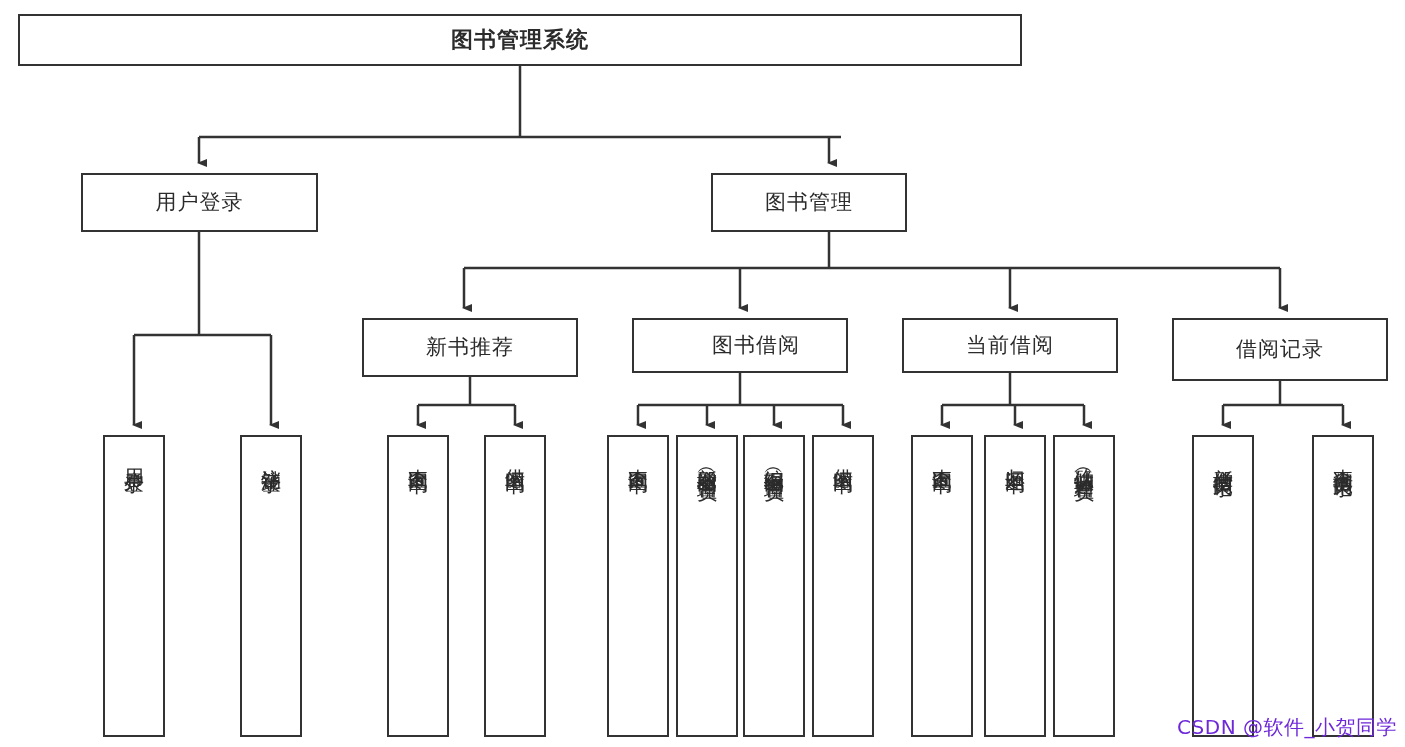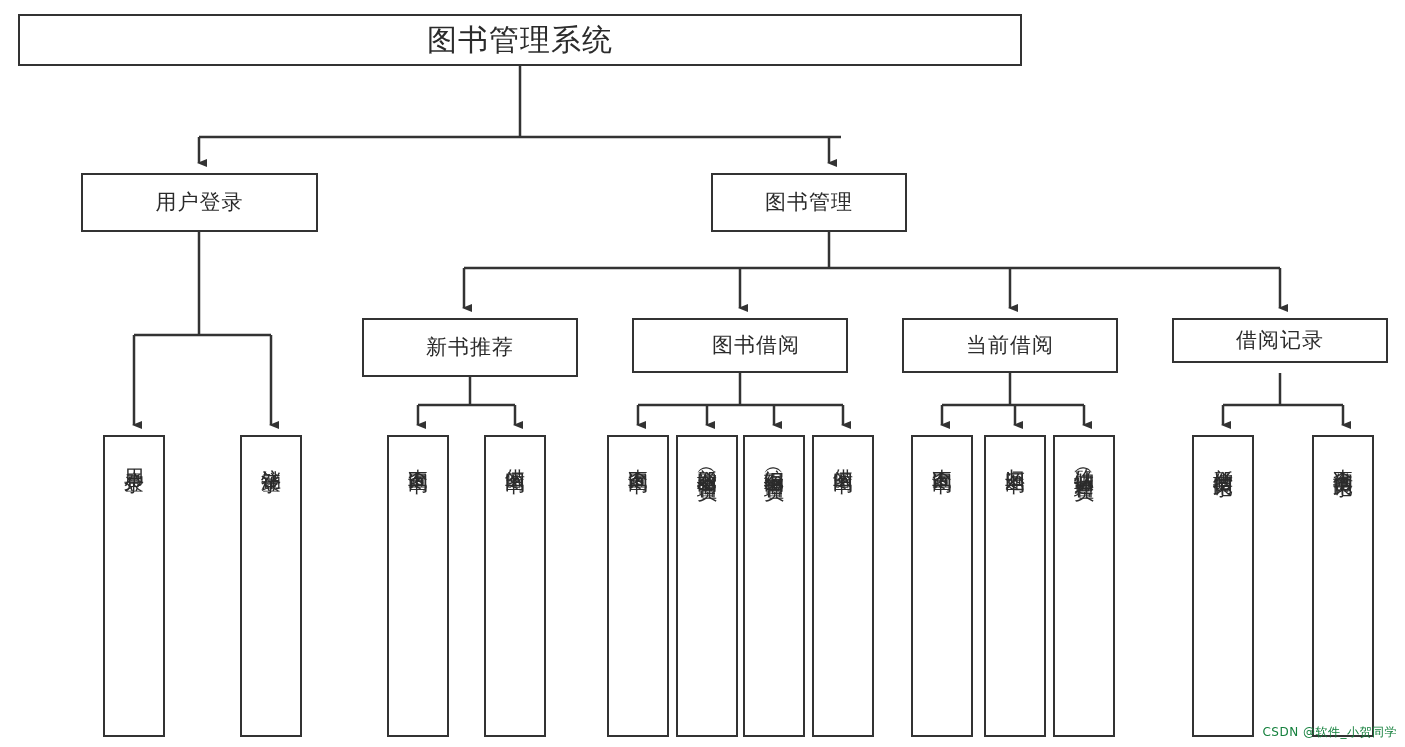--- a/index.html
+++ b/index.html
@@ -51,27 +51,27 @@
   }
   .node.vertical .label {
     writing-mode: vertical-rl;
     text-orientation: upright;
     font-size: 20px;
     line-height: 1.15;
     letter-spacing: 2px;
     white-space: normal;
     max-height: 270px;
   }
-  .node.root .label { font-size: 30px; }
+  .node.root .label { font-size: 22px; font-weight: bold; }
   .watermark {
     position: absolute;
     right: 8px;
     bottom: 6px;
-    font-size: 12px;
-    color: #15803d;
+    font-size: 20px;
+    color: #6d28d9;
     white-space: nowrap;
     letter-spacing: 0.5px;
   }
 </style>
 </head>
 <body>
 
 <div id="canvas">
 
   <svg class="connectors" viewBox="0 0 1405 747">
@@ -137,21 +137,21 @@
 
   <div class="node" style="left:362px; top:318px; width:216px; height:59px;">
     <span class="label">新书推荐</span>
   </div>
   <div class="node" style="left:632px; top:318px; width:216px; height:55px;padding-left:32px;">
     <span class="label">图书借阅</span>
   </div>
   <div class="node" style="left:902px; top:318px; width:216px; height:55px;">
     <span class="label">当前借阅</span>
   </div>
-  <div class="node" style="left:1172px; top:318px; width:216px; height:45px;">
+  <div class="node" style="left:1172px; top:318px; width:216px; height:63px;">
     <span class="label">借阅记录</span>
   </div>
 
   <div class="node vertical" style="left:103px; top:435px; width:62px; height:302px;">
     <span class="label">用户登录</span>
   </div>
   <div class="node vertical" style="left:240px; top:435px; width:62px; height:302px;">
     <span class="label">注销登录</span>
   </div>
   <div class="node vertical" style="left:387px; top:435px; width:62px; height:302px;">

